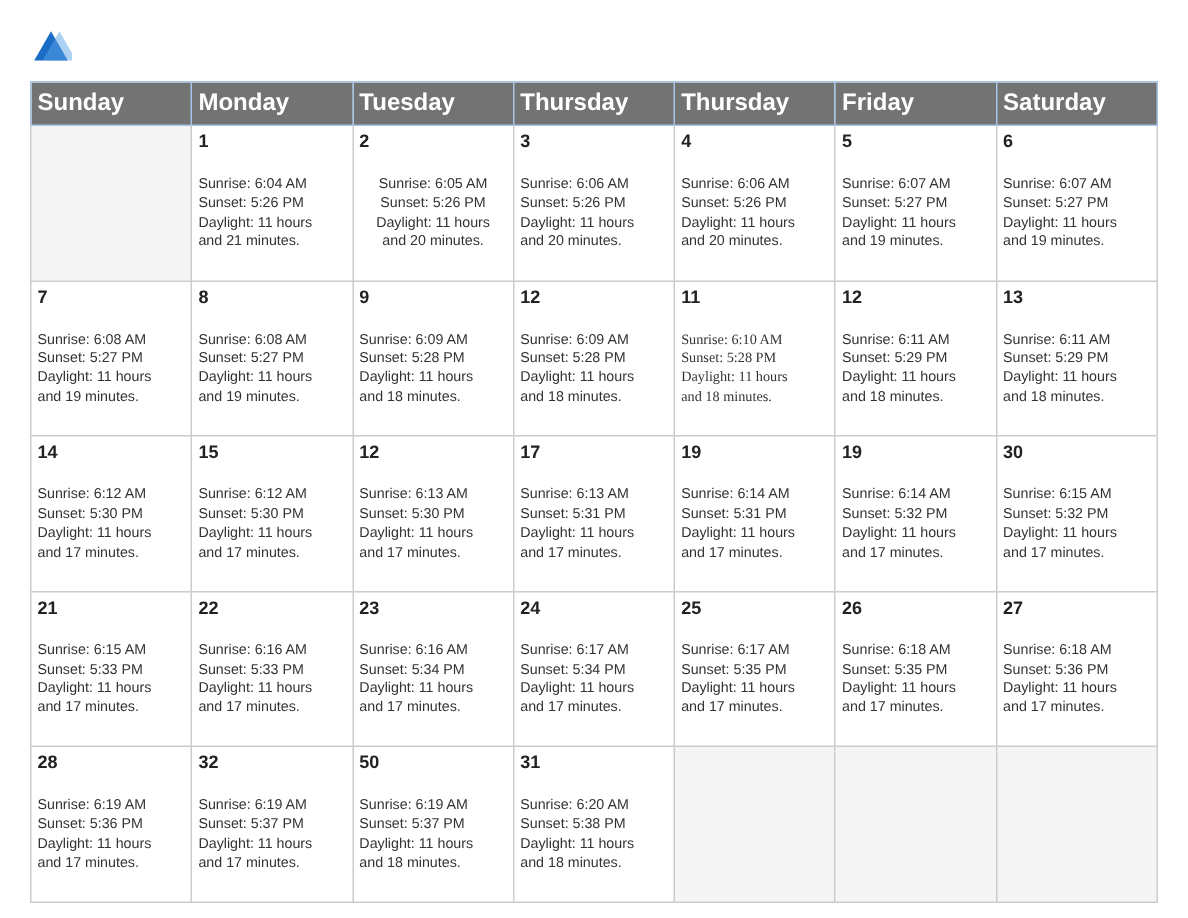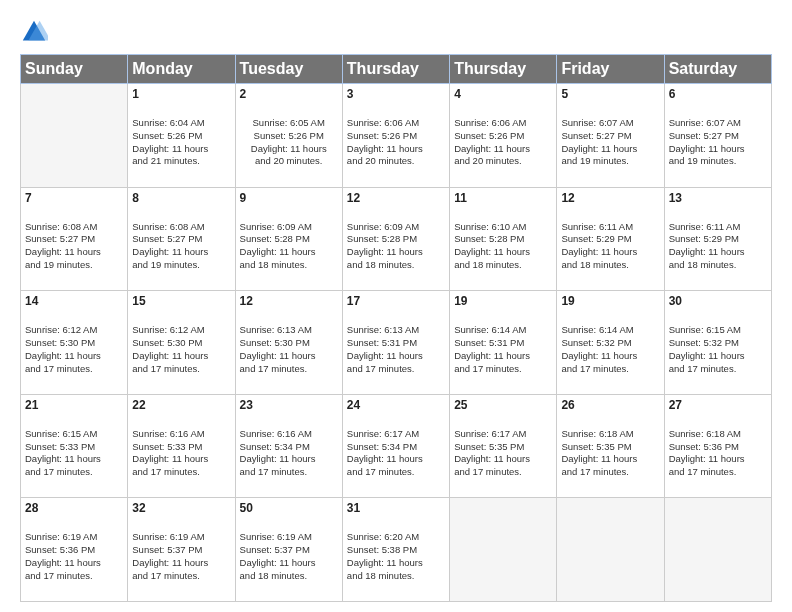--- a/index.html
+++ b/index.html
@@ -205,21 +205,21 @@
           </td>
           <td>
             <span class="day-num">12</span>
             <div class="day-info" style="white-space: pre-line;">Sunrise: 6:09 AM
 Sunset: 5:28 PM
 Daylight: 11 hours
 and 18 minutes.</div>
           </td>
           <td>
             <span class="day-num">11</span>
-            <div class="day-info" style="white-space: pre-line;">Sunrise: 6:10 AM
+            <div class="day-info" style="white-space: pre-line; font-family: Liberation Serif, serif;">Sunrise: 6:10 AM
 Sunset: 5:28 PM
 Daylight: 11 hours
 and 18 minutes.</div>
           </td>
           <td>
             <span class="day-num">12</span>
             <div class="day-info" style="white-space: pre-line;">Sunrise: 6:11 AM
 Sunset: 5:29 PM
 Daylight: 11 hours
 and 18 minutes.</div>

